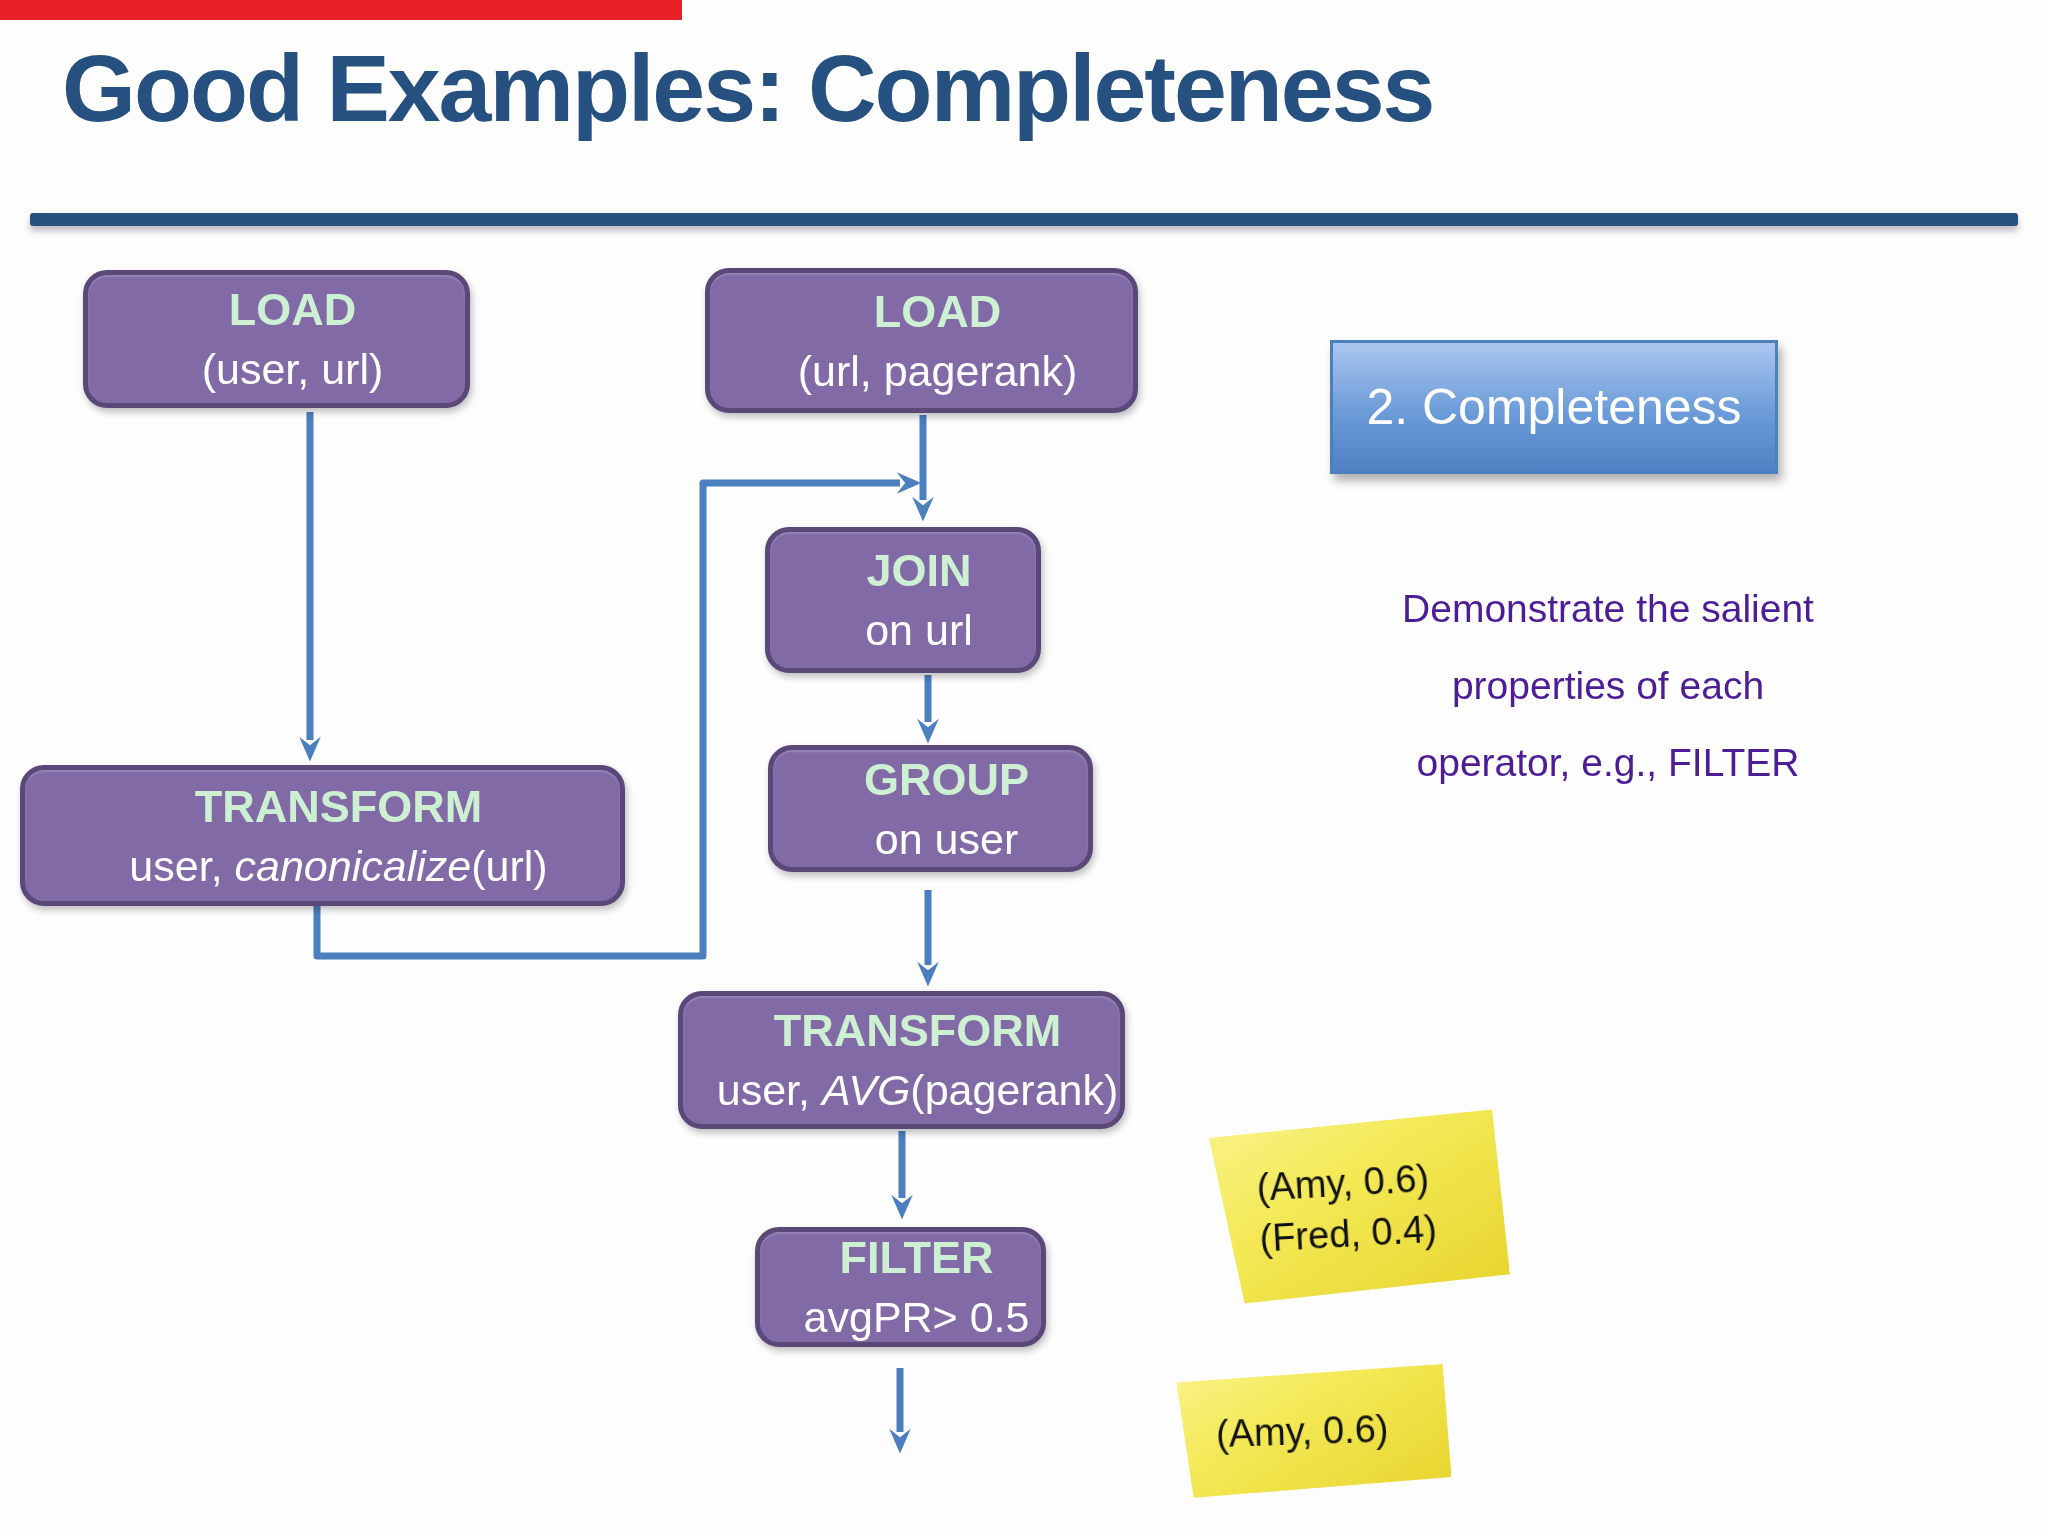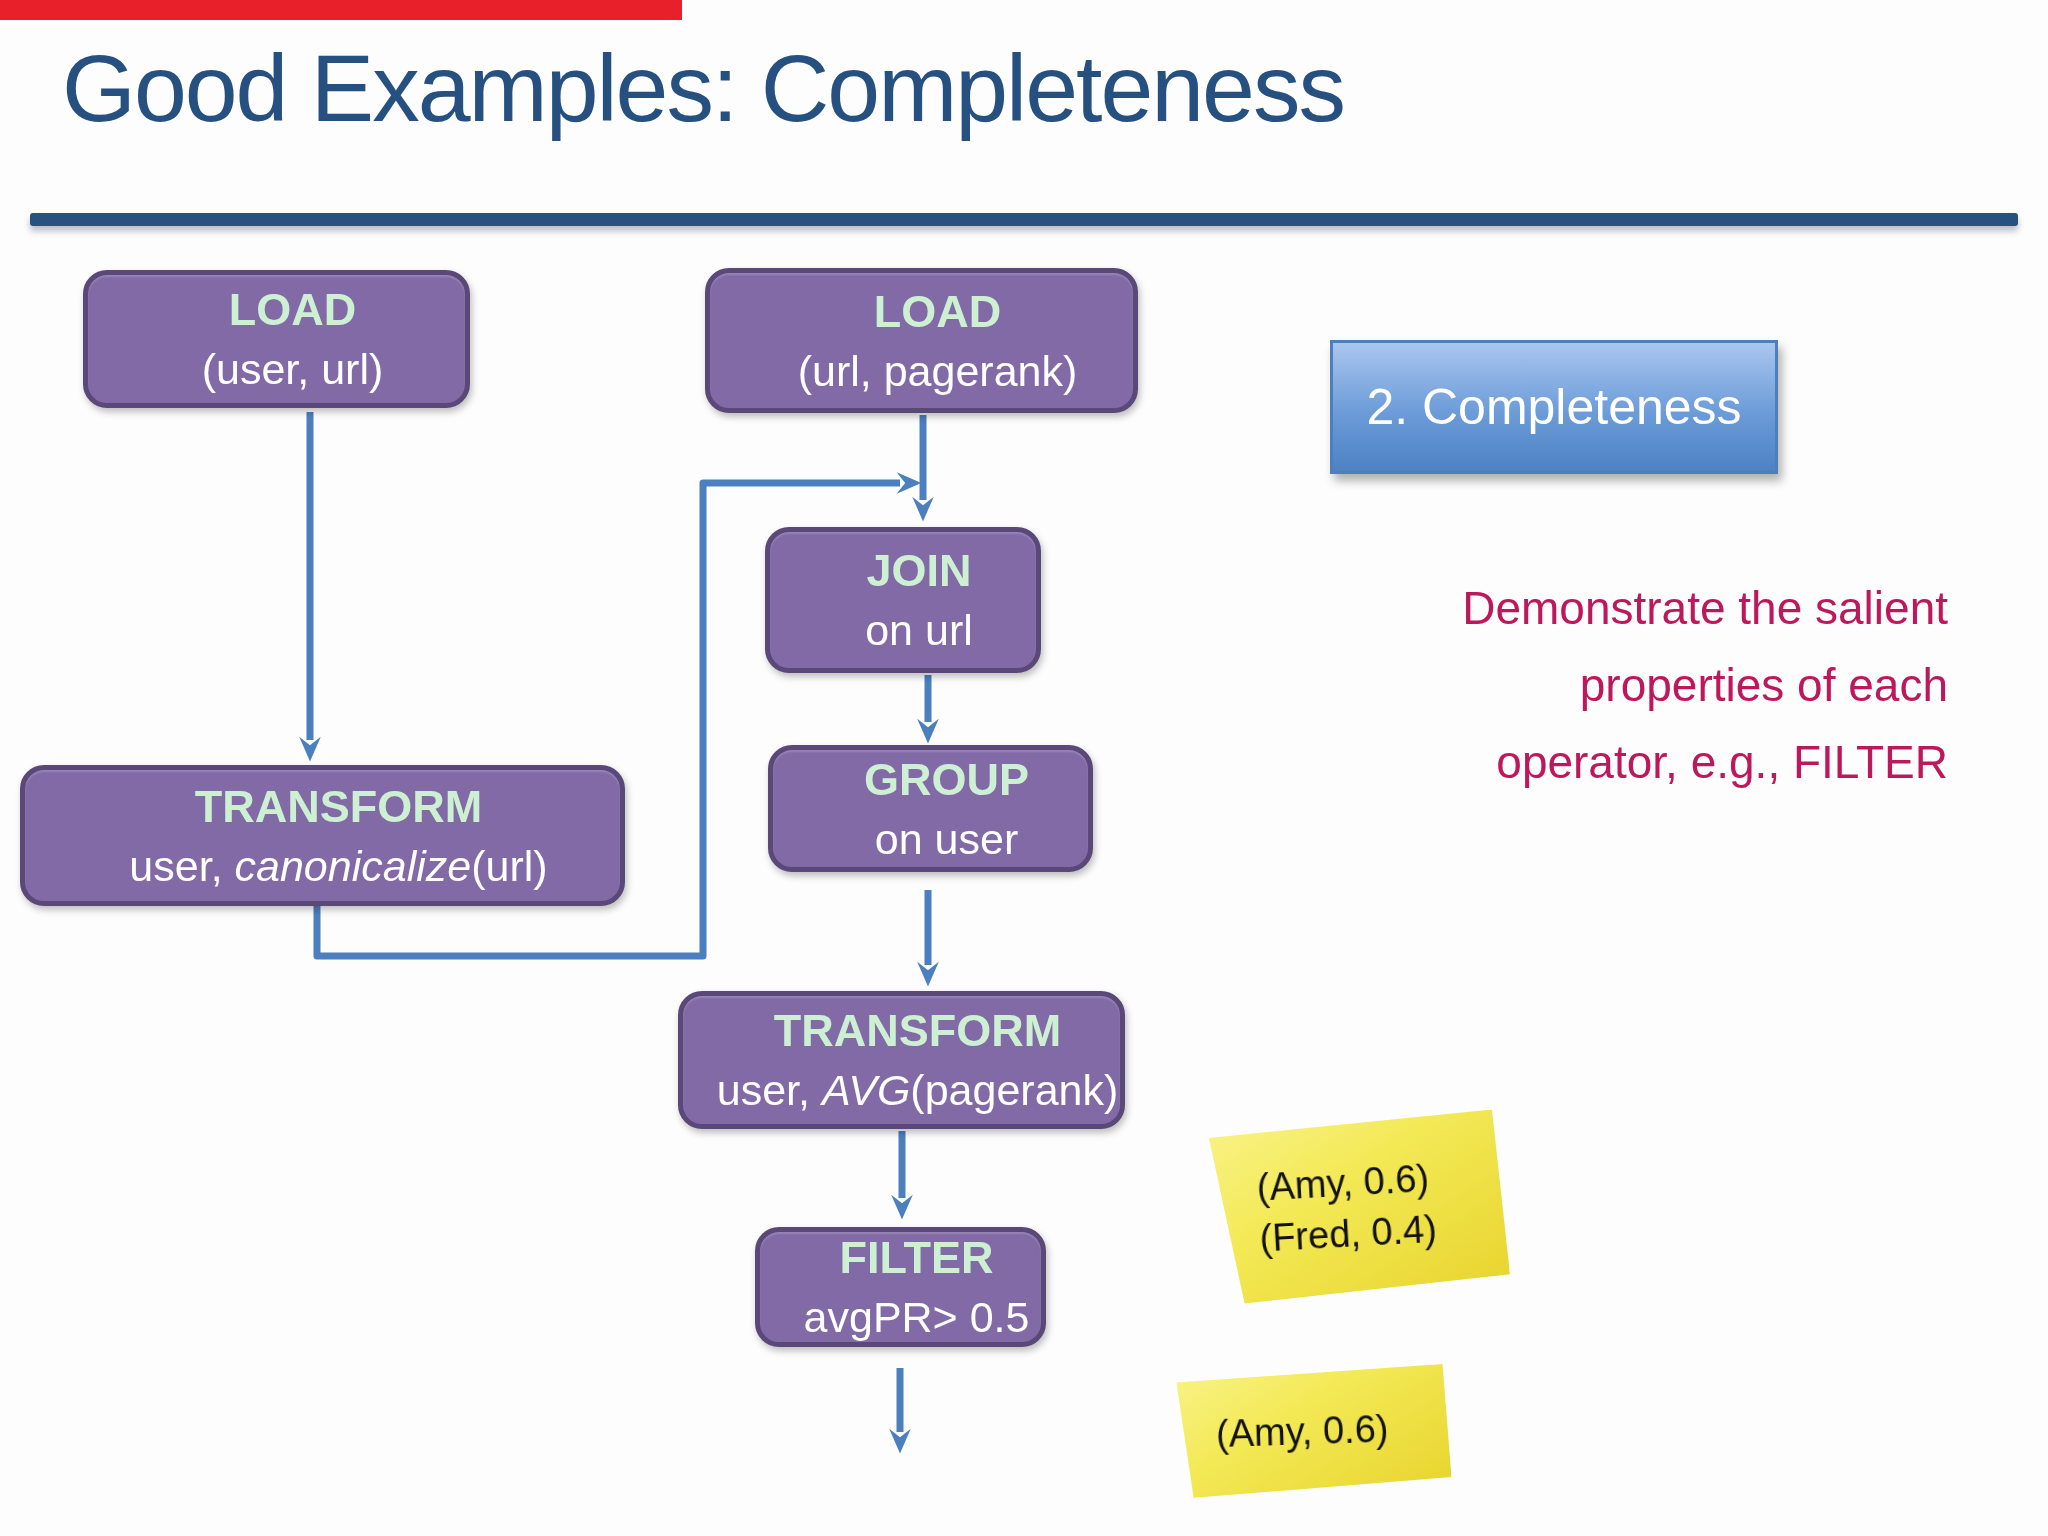--- a/index.html
+++ b/index.html
@@ -3,21 +3,21 @@
 <meta charset="utf-8">
 <style>
   html,body{margin:0;padding:0;background:#e8e8ea;}
   .slide{
     position:relative;width:2048px;height:1536px;overflow:hidden;
     background:#fdfdfe;font-family:"Liberation Sans",sans-serif;
   }
   .progress{position:absolute;left:0;top:0;width:682px;height:20px;background:#e8202a;}
   .title{
     position:absolute;left:62px;top:36px;font-size:95px;line-height:1.1;
-    letter-spacing:-2px;color:#25507f;font-weight:400;white-space:nowrap;
+    letter-spacing:-2px;color:#25507f;font-weight:700;white-space:nowrap;
   }
   .rule{
     position:absolute;left:30px;top:213px;width:1988px;height:13px;
     background:#27517f;border-radius:3px;box-shadow:0 5px 6px rgba(110,110,125,.45);
   }
   
   .node{
     position:absolute;box-sizing:border-box;
     background:#816aa6;border:5px solid #5a4878;border-radius:24px;
     box-shadow:2px 4px 7px rgba(0,0,0,.25), inset 0 2px 2px rgba(255,255,255,.18);
@@ -40,21 +40,21 @@
   
   .callout{
     position:absolute;left:1330px;top:340px;width:448px;height:134px;box-sizing:border-box;
     background:linear-gradient(#aac6ef,#6b9bd8 55%,#4d82c4);
     border:3px solid #4d7fba;box-shadow:4px 7px 9px rgba(0,0,0,.3);
     display:flex;align-items:center;justify-content:center;
     font-size:50px;color:#ffffff;white-space:nowrap;
   }
   .desc{
     position:absolute;left:1268px;top:570px;width:680px;
-    text-align:right;font-size:46px;line-height:77px;color:#be185d;
+    text-align:center;font-size:39px;line-height:77px;color:#4c1d95;
   }
   
   .sticky{
     position:absolute;box-sizing:border-box;color:#111;
     background:linear-gradient(150deg,#f9f286 0%,#f3e955 40%,#e8d42e 100%);
     filter:drop-shadow(-3px 9px 7px rgba(0,0,0,.35));
     font-size:38px;line-height:51px;white-space:nowrap;
   }
   .sticky1{
     left:1213px;top:1117px;width:293px;height:180px;

